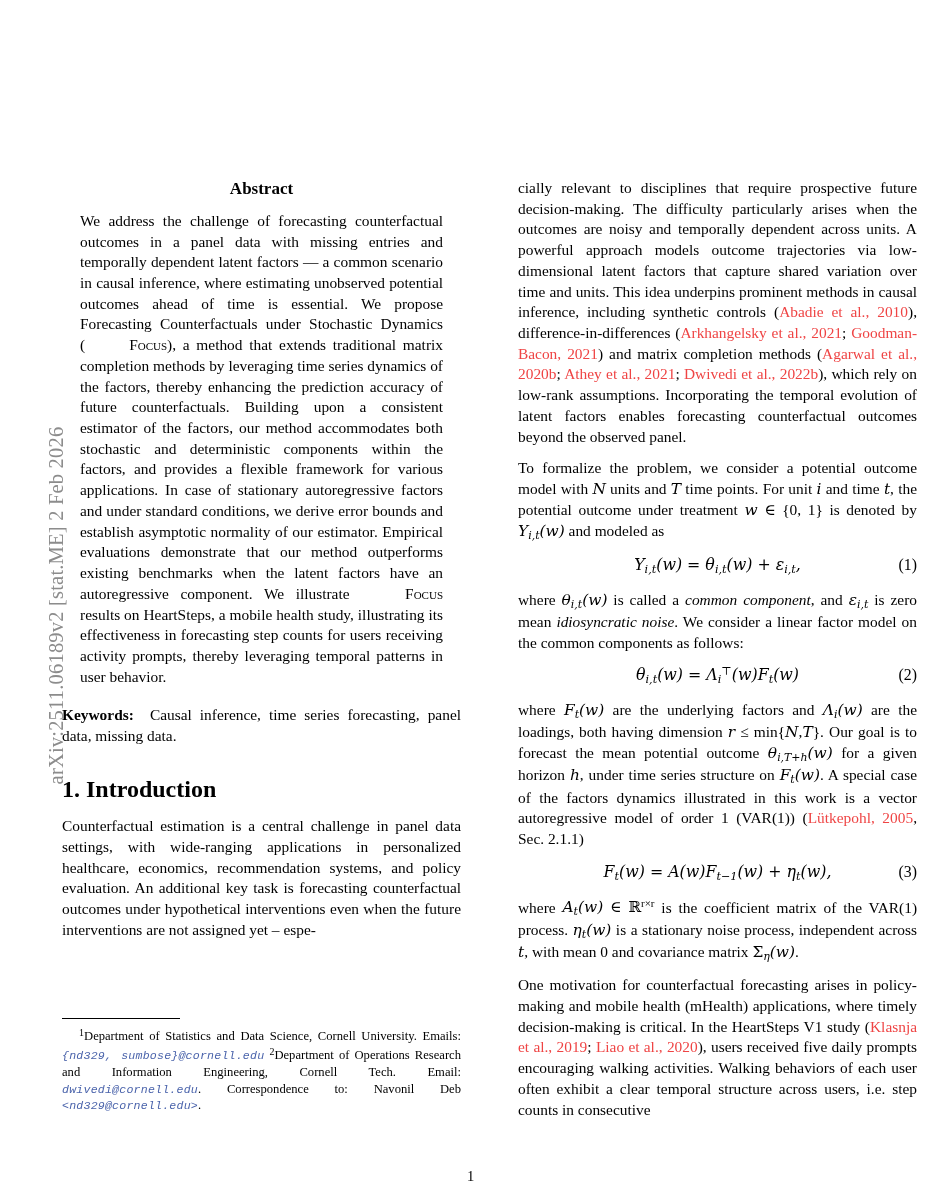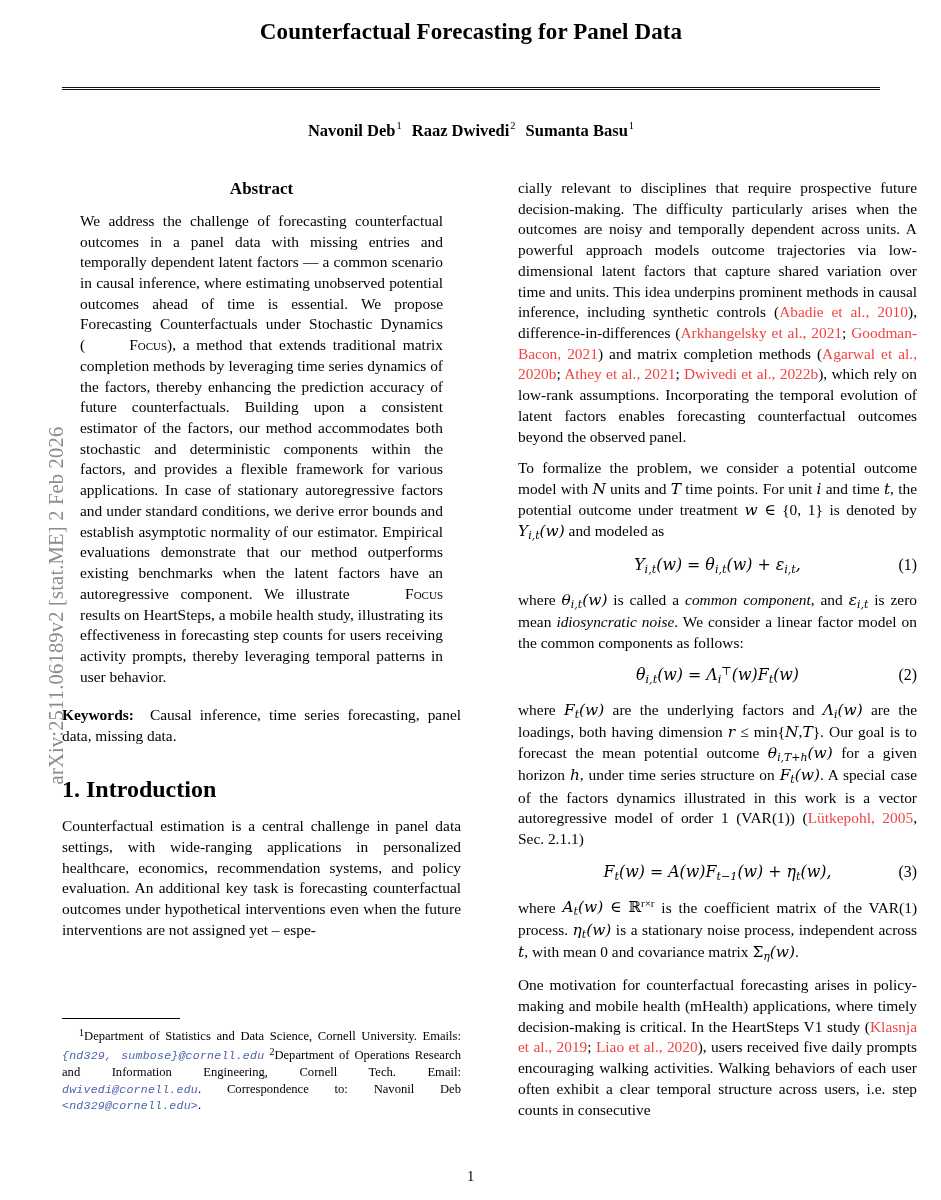--- a/index.html
+++ b/index.html
@@ -173,28 +173,21 @@
     font-size: 14.5px;
   }
 </style>
 </head>
 <body>
 
 <div class="page">
 
   <div class="arxiv-stamp">arXiv:2511.06189v2  [stat.ME]  2 Feb 2026</div>
 
-  <div class="title-area">
-    <h1 class="paper-title">Counterfactual Forecasting for Panel Data</h1>
-    <div class="rule-double"></div>
-  </div>
-
-  <div class="authors">
-    <span><span>Navonil Deb</span><sup class="afn">1</sup></span><span class="sep"></span><span><span>Raaz Dwivedi</span><sup class="afn">2</sup></span><span class="sep"></span><span><span>Sumanta Basu</span><sup class="afn">1</sup></span>
-  </div>
+
 
   <div class="col col-left">
 
     <div class="abstract-head">Abstract</div>
 
     <div class="abstract-body">
       <p class="tight"><span>We address the challenge of forecasting counterfactual outcomes in a panel data with missing entries and temporally dependent latent factors — a common scenario in causal inference, where estimating unobserved potential outcomes ahead of time is essential. We propose Forecasting Counterfactuals under Stochastic Dynamics (</span><span class="sc">Focus</span><span>), a method that extends traditional matrix completion methods by leveraging time series dynamics of the factors, thereby enhancing the prediction accuracy of future counterfactuals. Building upon a consistent estimator of the factors, our method accommodates both stochastic and deterministic components within the factors, and provides a flexible framework for various applications. In case of stationary autoregressive factors and under standard conditions, we derive error bounds and establish asymptotic normality of our estimator. Empirical evaluations demonstrate that our method outperforms existing benchmarks when the latent factors have an autoregressive component. We illustrate </span><span class="sc">Focus</span><span> results on HeartSteps, a mobile health study, illustrating its effectiveness in forecasting step counts for users receiving activity prompts, thereby leveraging temporal patterns in user behavior.</span></p>
     </div>
 
     <p class="keywords"><b>Keywords:</b>&nbsp;&nbsp;<span>Causal inference, time series forecasting, panel data, missing data.</span></p>

